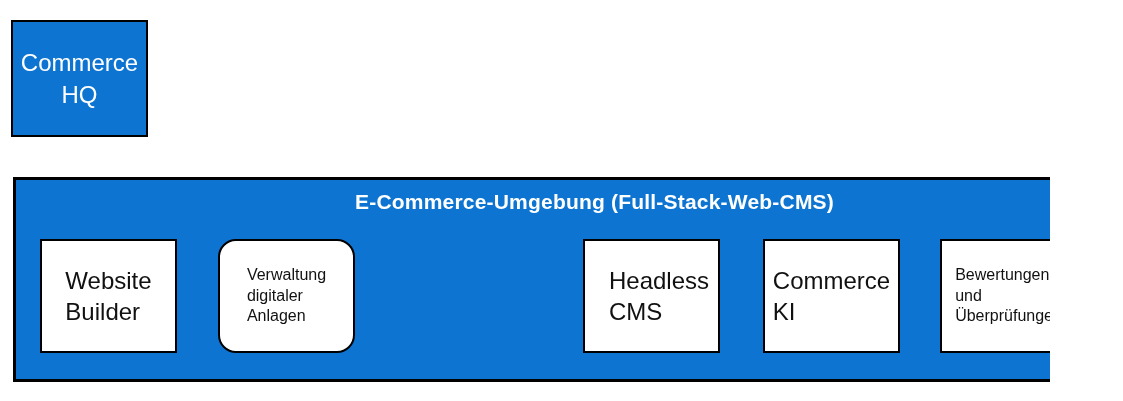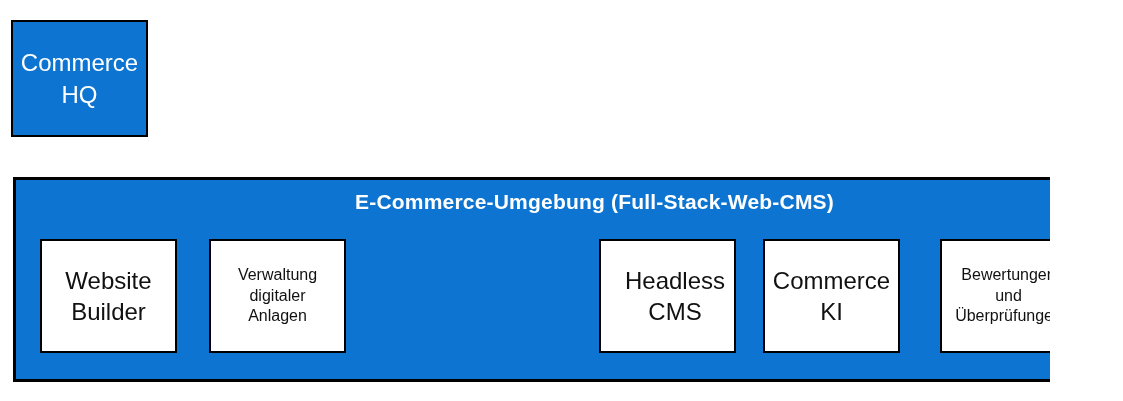--- a/index.html
+++ b/index.html
@@ -57,31 +57,31 @@
     position: absolute;
     box-sizing: border-box;
     top: 59px;
     width: 137px;
     height: 114px;
     background: var(--white, #fff);
     border: 2px solid var(--black, #000);
     display: flex;
     align-items: center;
     justify-content: center;
-    text-align: center;
+    text-align: left;
     color: var(--text-dark, #111);
     font-size: 24px;
     line-height: 1.3;
     white-space: pre-line;
   }
   .module.small { font-size: 16px; line-height: 1.3; }
   .m0 { left: 24px; }
-  .m1 { left: 193px; }
+  .m1 { left: 202px; border-radius: 18px; }
   .m2 { left: 384px; }
-  .m3 { left: 583px; padding-left: 15px; }
+  .m3 { left: 567px; padding-left: 15px; }
   .m4 { left: 747px; }
   .m5 { left: 924px; }
 </style>
 </head>
 <body>
 
 <div class="stage">
 
   <div class="blue-box box-hq">
     <span>Commerce

